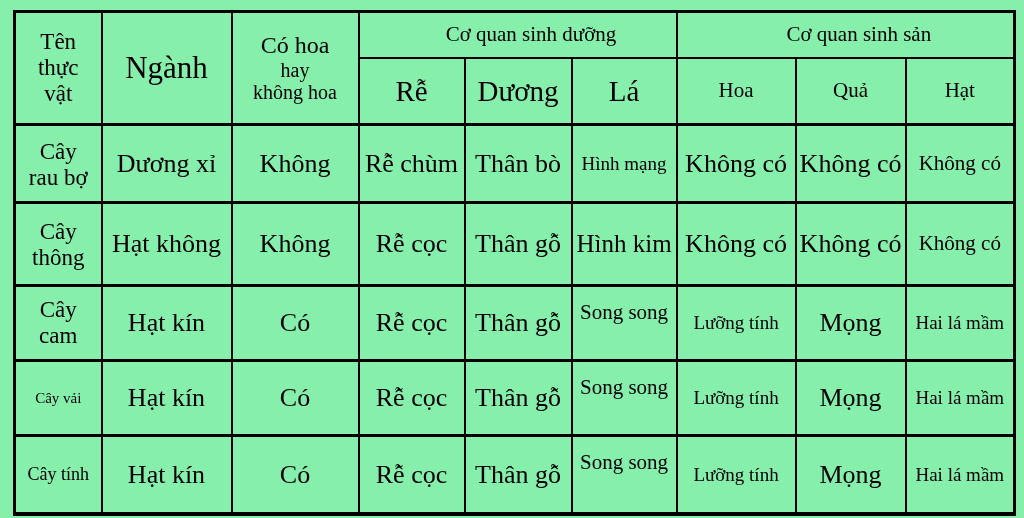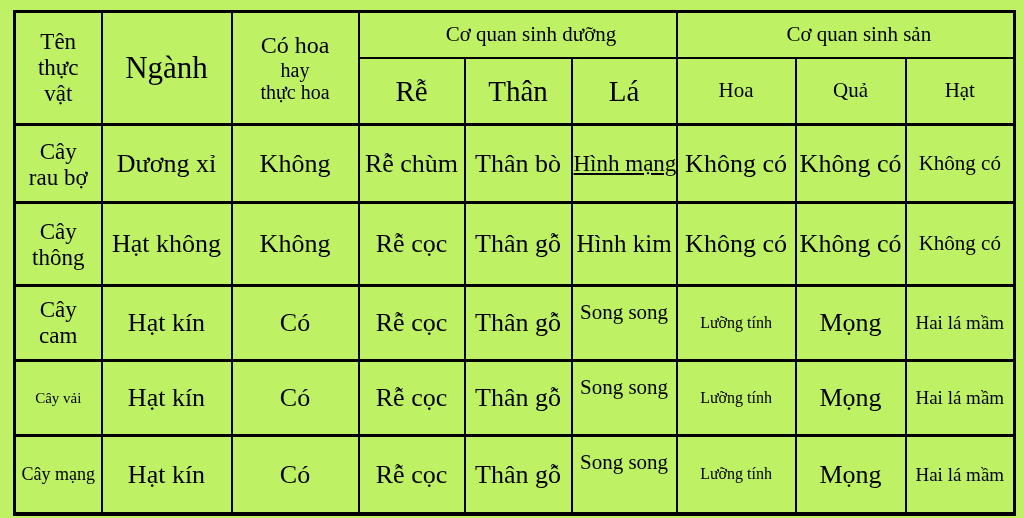--- a/index.html
+++ b/index.html
@@ -4,21 +4,21 @@
 <style>
   html, body {
     margin: 0; padding: 0;
     background: #ffffff;
     font-family: "Liberation Serif", "DejaVu Serif", serif;
     color: #000000;
   }
   .page {
     position: relative;
     width: 1024px; height: 518px;
-    background: #bef264;
+    background: #86efac;
     overflow: hidden;
   }
   table.plant-table {
     position: absolute;
     left: 13px; top: 10px;
     width: 1001px;
     border-collapse: collapse;
     table-layout: fixed;
     border: 3px solid #000;
     border-bottom-width: 4px;
@@ -55,29 +55,29 @@
   td.h-group  { font-size: 21px; border-bottom-width: 2px; padding-left: 28px; }
   td.h-sub-big   { font-size: 29px; }
   td.h-sub-small { font-size: 21px; }
   tr.h2 td { border-top-width: 2px; }
 
   
   tr.r1 td.c1, tr.r2 td.c1, tr.r3 td.c1 { font-size: 23px; }
   tr.r4 td.c1 { font-size: 15px; }
   tr.r5 td.c1 { font-size: 18px; }
 
-  tr.r1 td.c6 { font-size: 23px; text-decoration: underline; }
+  tr.r1 td.c6 { font-size: 19px; }
   tr.r2 td.c6 { font-size: 25px; }
   tr.r3 td.c6, tr.r4 td.c6, tr.r5 td.c6 {
     font-size: 21px;
     vertical-align: top;
     padding-top: 14px;
   }
 
-  tr.r3 td.c7, tr.r4 td.c7, tr.r5 td.c7 { font-size: 16px; }
+  tr.r3 td.c7, tr.r4 td.c7, tr.r5 td.c7 { font-size: 19px; }
 
   tr.r1 td.c9, tr.r2 td.c9 { font-size: 21px; }
   tr.r3 td.c9, tr.r4 td.c9, tr.r5 td.c9 { font-size: 19px; text-align: center; }
 
   tr.r1 td, tr.r2 td { vertical-align: middle; }
   tr.r1 td.c1, tr.r2 td.c1 { padding-top: 2px; }
 </style>
 </head>
 <body>
 
@@ -99,29 +99,29 @@
         <tr class="h1">
       <td rowspan="2" class="h-name lines">
         <span>Tên</span>
         <span>thực</span>
         <span>vật</span>
       </td>
       <td rowspan="2" class="h-nganh">Ngành</td>
       <td rowspan="2" class="h-hoa lines">
         <span class="l1">Có hoa</span>
         <span class="l2">hay</span>
-        <span class="l3">thực hoa</span>
+        <span class="l3">không hoa</span>
       </td>
       <td colspan="3" class="h-group">Cơ quan sinh dưỡng</td>
       <td colspan="3" class="h-group">Cơ quan sinh sản</td>
     </tr>
 
     <tr class="h2">
       <td class="h-sub-big">Rễ</td>
-      <td class="h-sub-big">Thân</td>
+      <td class="h-sub-big">Dương</td>
       <td class="h-sub-big">Lá</td>
       <td class="h-sub-small">Hoa</td>
       <td class="h-sub-small">Quả</td>
       <td class="h-sub-small">Hạt</td>
     </tr>
 
     <tr class="r1">
       <td class="c1 lines">
         <span>Cây</span>
         <span>rau bợ</span>
@@ -175,21 +175,21 @@
       <td class="c4">Rễ cọc</td>
       <td class="c5">Thân gỗ</td>
       <td class="c6">Song song</td>
       <td class="c7">Lưỡng tính</td>
       <td class="c8">Mọng</td>
       <td class="c9">Hai lá mầm</td>
     </tr>
 
     <tr class="r5">
       <td class="c1 lines">
-        <span>Cây mạng</span>
+        <span>Cây tính</span>
       </td>
       <td class="c2">Hạt kín</td>
       <td class="c3">Có</td>
       <td class="c4">Rễ cọc</td>
       <td class="c5">Thân gỗ</td>
       <td class="c6">Song song</td>
       <td class="c7">Lưỡng tính</td>
       <td class="c8">Mọng</td>
       <td class="c9">Hai lá mầm</td>
     </tr>

